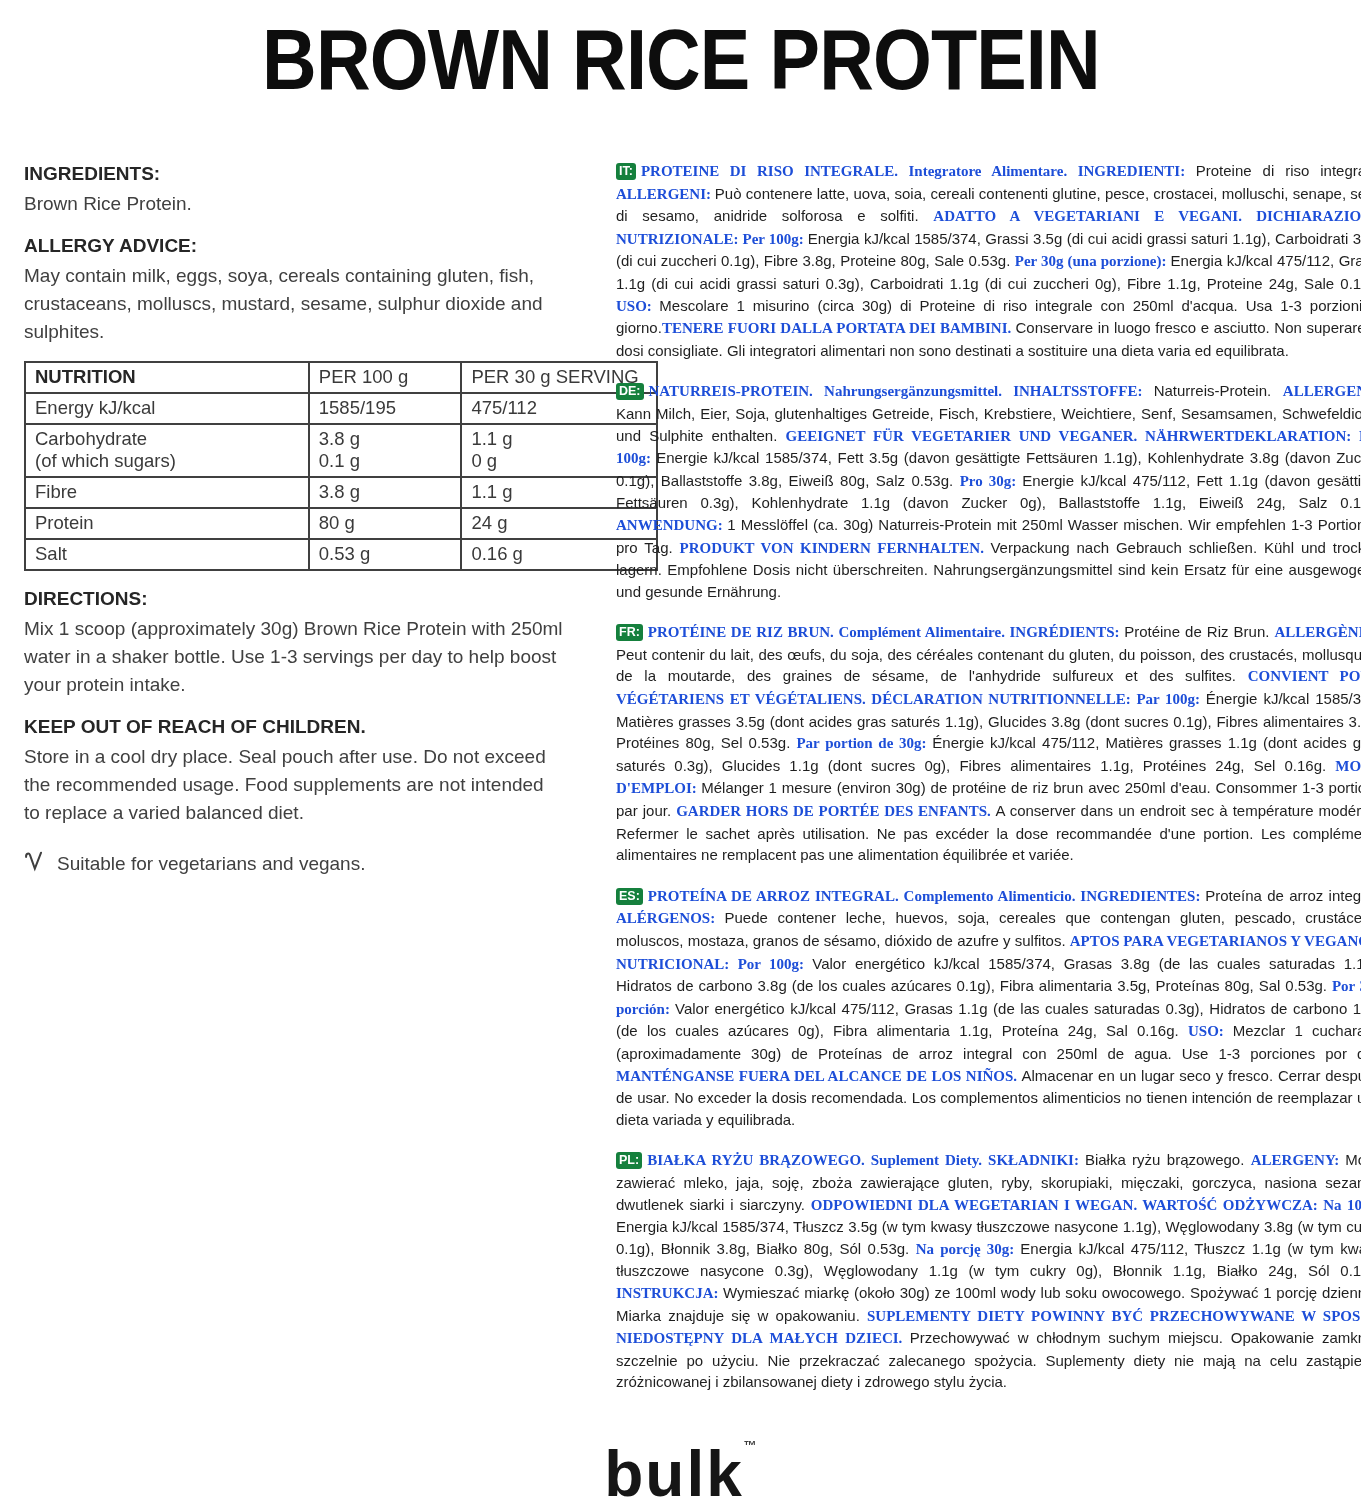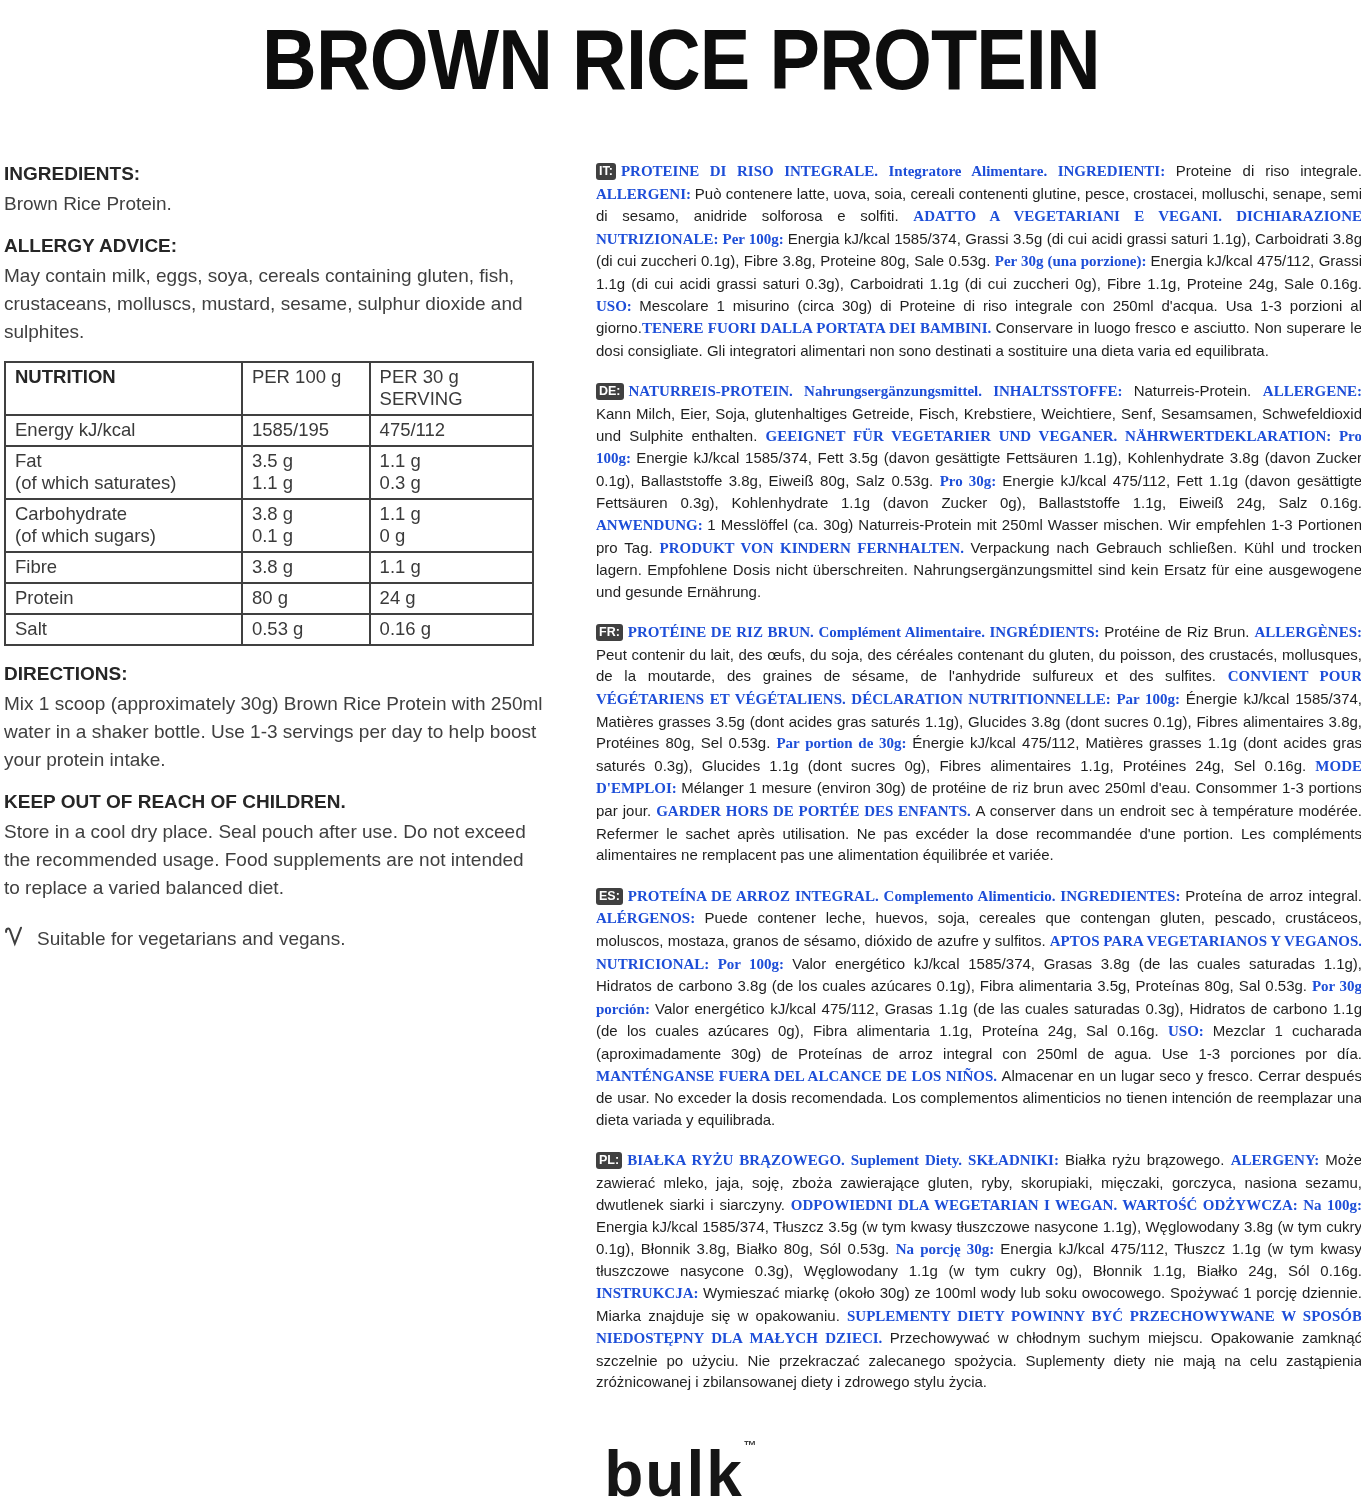--- a/index.html
+++ b/index.html
@@ -22,40 +22,40 @@
   .title {
     font-size: 86px; font-weight: 700; color: #0d0d0d;
     transform: scaleX(0.88); transform-origin: center top;
     letter-spacing: -1px; white-space: nowrap; line-height: 1;
     margin-top: 4px;
   }
 
   
   .content {
     display: flex;
-    padding-left: 4px;
+    padding-left: 24px;
     padding-right: 3px;
   }
   .col-left  { width: 540px; flex: 0 0 540px; }
   .col-right { width: 766px; flex: 0 0 766px; margin-left: 52px; }
 
   
   .col-left { font-size: 19px; line-height: 28px; color: #404040; }
   .sec-heading {
     font-weight: 700; color: #262626;
     margin: 14px 0 2px 0; line-height: 28px;
   }
   .sec-heading.first { margin-top: 0; }
   .left-para { margin: 0; }
 
   
   table.nutrition {
     border-collapse: collapse;
     margin-top: 15px; margin-bottom: 4px;
-    width: 530px;
+    width: 634px;
     font-size: 18.5px; line-height: 22px; color: #3a3a3a;
   }
   table.nutrition th, table.nutrition td {
     border: 2px solid #404040;
     padding: 3px 9px 4px 9px;
     text-align: left; vertical-align: top;
     font-weight: 400;
   }
   table.nutrition th.bold { font-weight: 700; color: #262626; }
   table.nutrition col.c1 { width: 238px; }
@@ -70,21 +70,21 @@
 
   
   .col-right {
     font-size: 15px; line-height: 21.6px;
     text-align: justify; color: #1f1f1f;
   }
   .lang-para { margin: 0 0 19px 0; }
   .lang-para b, .lang-para strong { color: #1d4ed8; font-family: Liberation Serif, serif; }
   .lang-tag {
     display: inline-block;
-    background: #404040; color: #ffffff;
+    background: #15803d; color: #ffffff;
     font-weight: 700; font-size: 12.5px; line-height: 14px;
     padding: 1px 3px 2px 3px; border-radius: 3px;
     margin-right: 5px; position: relative; top: -1px;
   }
 
   
   .logo-wrap {
     position: absolute; bottom: -6px; left: 50%;
     transform: translateX(-50%);
     white-space: nowrap;
@@ -122,25 +122,20 @@
             <th class="bold">NUTRITION</th>
             <th>PER 100 g</th>
             <th>PER 30 g SERVING</th>
           </tr>
         </thead>
       <tbody>
           <tr>
             <td>Energy kJ/kcal</td>
             <td>1585/195</td>
             <td>475/112</td>
-          </tr>
-          <tr>
-            <td>Fat<br>(of which saturates)</td>
-            <td>3.5 g<br>1.1 g</td>
-            <td>1.1 g<br>0.3 g</td>
           </tr>
           <tr>
             <td>Carbohydrate<br>(of which sugars)</td>
             <td>3.8 g<br>0.1 g</td>
             <td>1.1 g<br>0 g</td>
           </tr>
           <tr>
             <td>Fibre</td>
             <td>3.8 g</td>
             <td>1.1 g</td>

